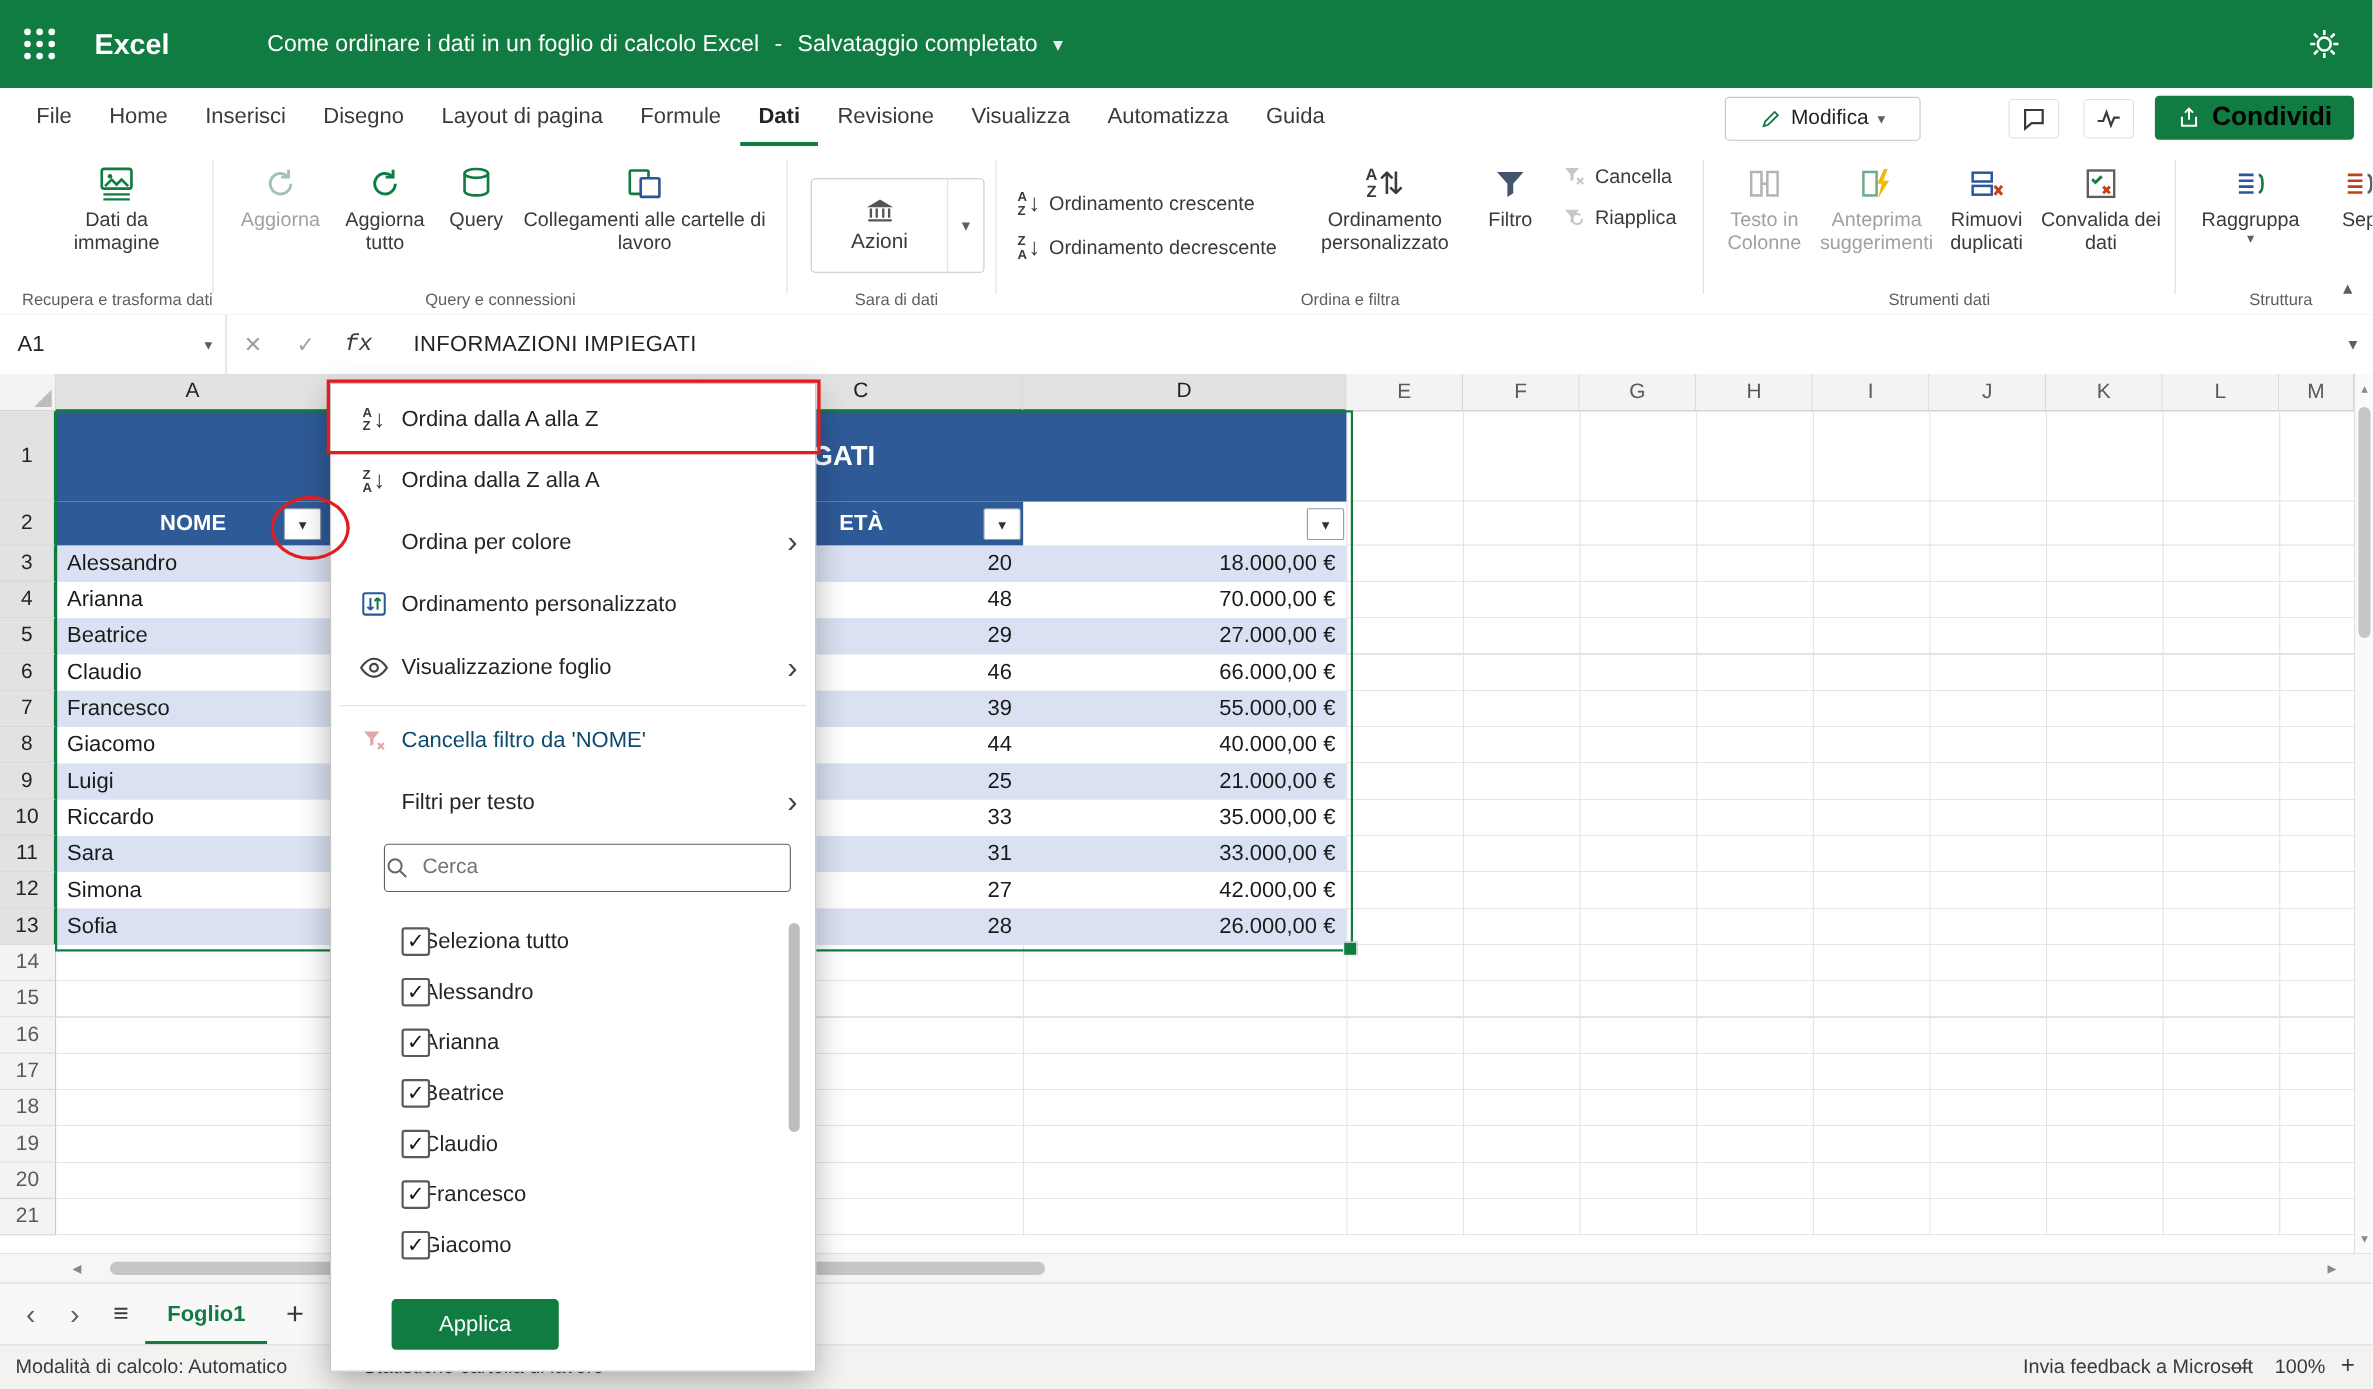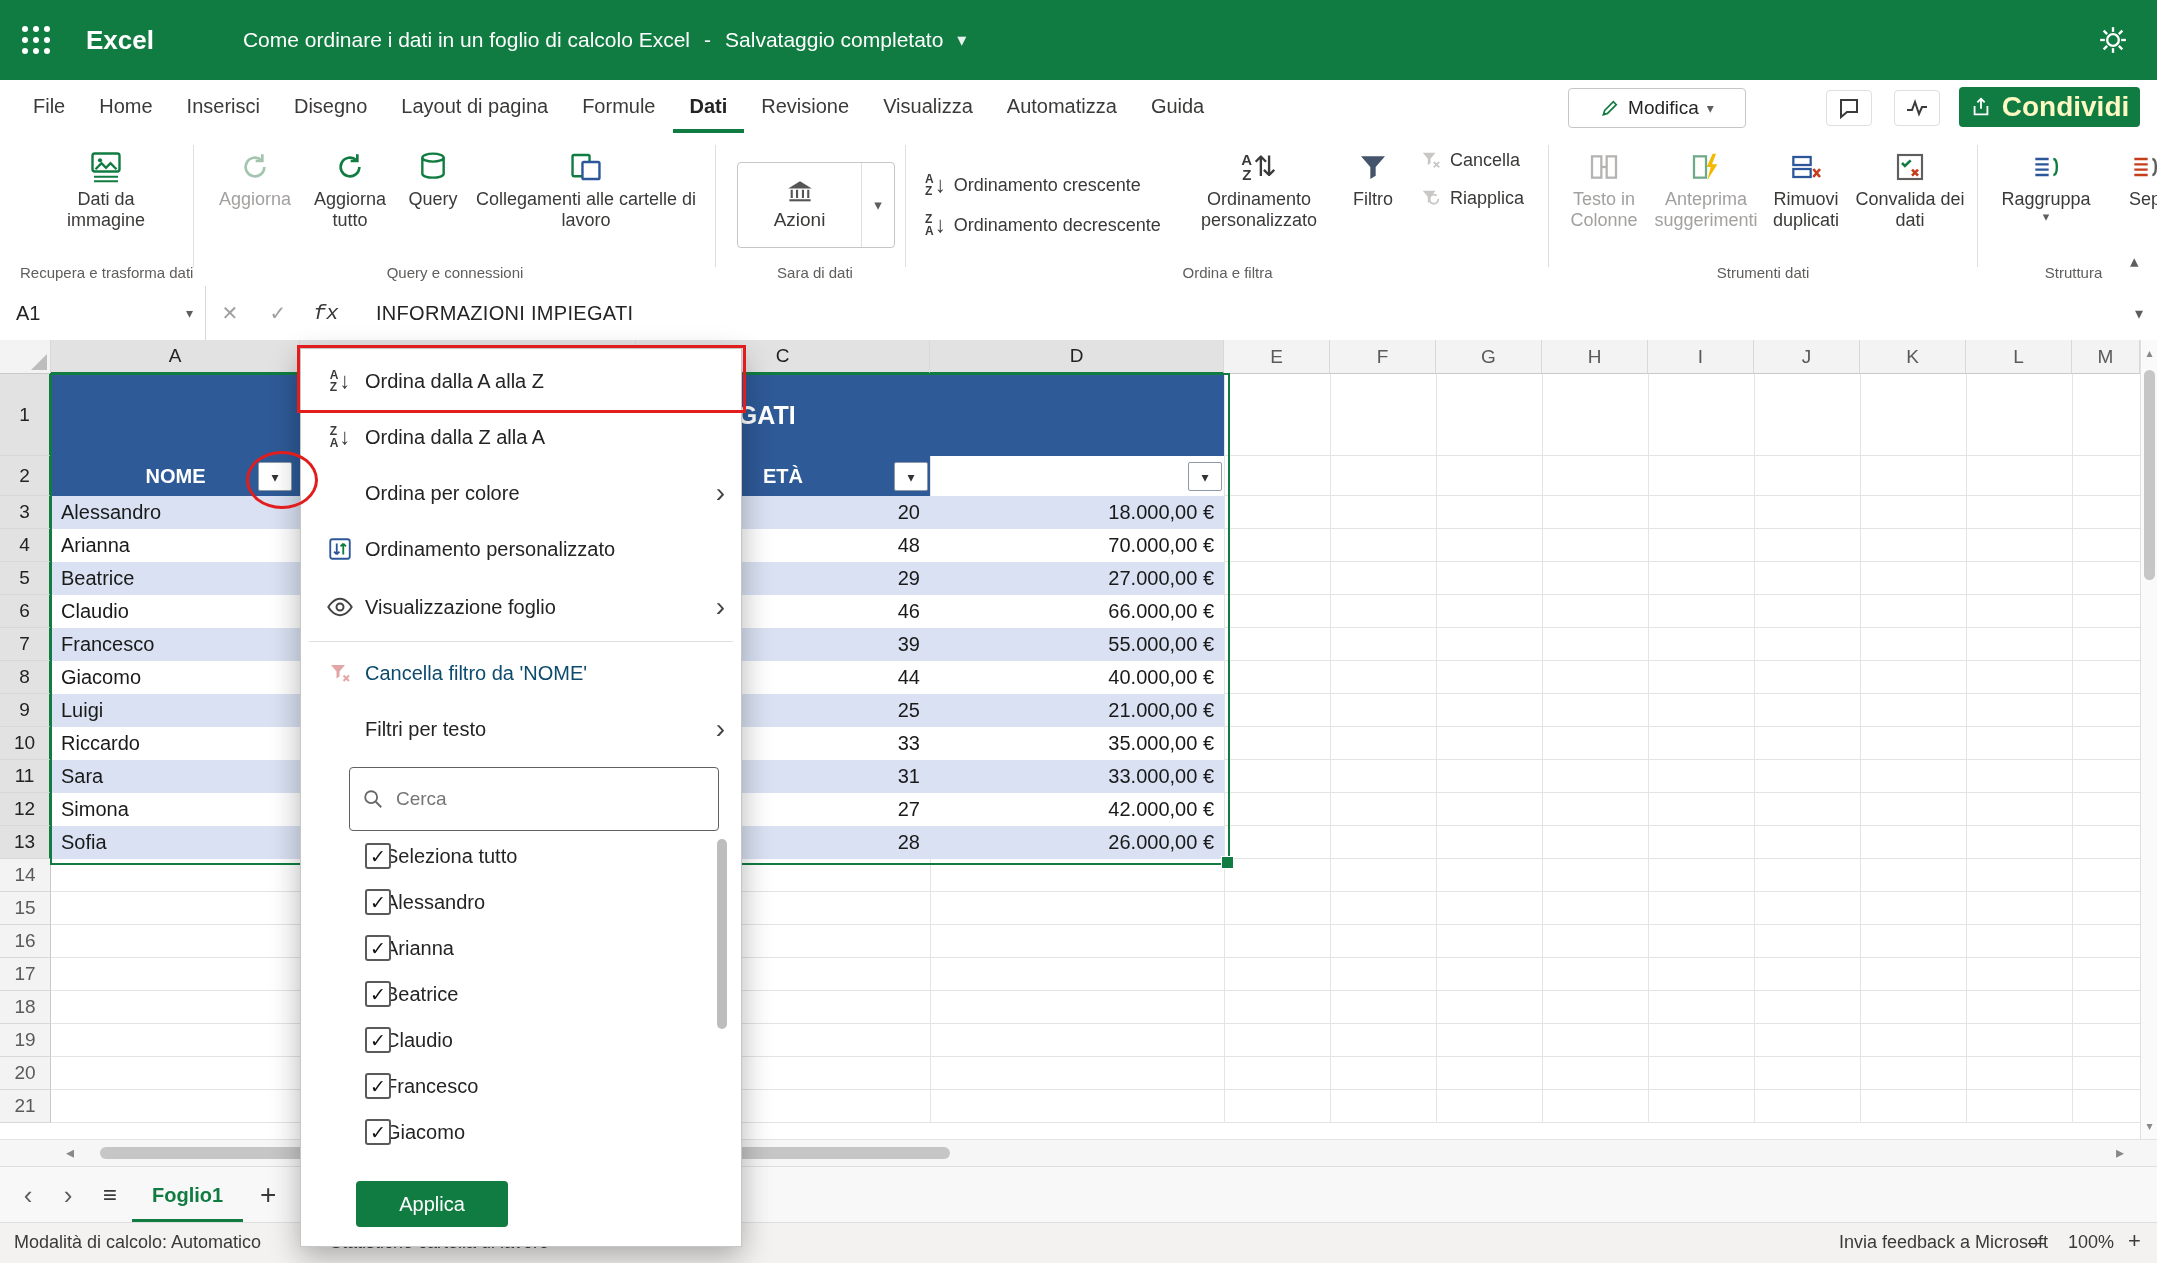--- a/index.html
+++ b/index.html
@@ -15,21 +15,21 @@
   .doctitle .chev{font-size:18px;opacity:.9;}
   .searchpill{position:absolute;left:1018px;top:16px;width:770px;height:48px;background:#9DD1B0;border-radius:5px;display:flex;align-items:center;gap:12px;padding-left:18px;box-sizing:border-box;color:#14512F;font-size:21px;}
   .gearbtn{position:absolute;right:26px;top:22px;width:36px;height:36px;display:flex;align-items:center;justify-content:center;}
 
   
   .tabsrow{position:absolute;left:0;top:80px;width:2157px;height:53px;background:#fff;display:flex;align-items:center;}
   .tab{font-size:20px;color:#3B3A39;padding:0 17px;height:100%;display:flex;align-items:center;cursor:pointer;}
   .tab.active{color:#242424;font-weight:600;box-shadow:inset 0 -4px 0 #107C41;}
   .modifica{position:absolute;left:1568px;top:8px;width:176px;height:38px;border:1px solid #C8C6C4;border-radius:4px;display:flex;align-items:center;justify-content:center;gap:8px;font-size:19px;color:#242424;background:#fff;}
   .iconbtn{position:absolute;top:10px;width:44px;height:34px;display:flex;align-items:center;justify-content:center;border:1px solid #E1DFDD;border-radius:4px;background:#fff;}
-  .condividi{position:absolute;left:1959px;top:7px;width:181px;height:40px;background:#107C41;border-radius:4px;display:flex;align-items:center;justify-content:center;gap:10px;color:#fef9c3;font-size:28px;font-weight:600;}
+  .condividi{position:absolute;left:1959px;top:7px;width:181px;height:40px;background:#107C41;border-radius:4px;display:flex;align-items:center;justify-content:center;gap:10px;color:#000000;font-size:24px;font-weight:600;}
 
   
   .ribbon{position:absolute;left:0;top:133px;width:2157px;height:153px;background:#fff;border-bottom:1px solid #D6D4D2;}
   .rgroup{position:absolute;top:0;height:153px;}
   .glabel{position:absolute;left:0;right:0;bottom:5px;text-align:center;font-size:15px;color:#605E5C;white-space:nowrap;}
   .gdiv{position:absolute;top:12px;height:122px;width:1px;background:#E1DFDD;}
   .rbtn{position:absolute;display:flex;flex-direction:column;align-items:center;text-align:center;font-size:18px;color:#3B3A39;line-height:1.15;cursor:pointer;}
   .rbtn .ic{height:44px;display:flex;align-items:center;justify-content:center;}
   .dis2{color:#A3A19F;}
   .smallrow{display:flex;align-items:center;gap:8px;font-size:18px;color:#3B3A39;height:40px;cursor:pointer;}
@@ -89,21 +89,21 @@
   .statusbar .itm{position:absolute;top:9px;}
 
   
   .menu{position:absolute;left:300px;top:348px;width:440px;height:897px;background:#fff;border:1px solid #C8C6C4;box-shadow:0 10px 28px rgba(0,0,0,.30);z-index:50;}
   .mi{position:absolute;left:0;width:100%;height:56px;display:flex;align-items:center;color:#242424;font-size:20px;cursor:pointer;}
   .mi .ico{position:absolute;left:18px;width:42px;display:flex;justify-content:center;}
   .mi .lbl{margin-left:64px;}
   .mi .sub{position:absolute;right:16px;font-size:28px;color:#444;line-height:1;}
   .mi.dis{color:#0c4a6e;cursor:default;}
   .mdiv{position:absolute;left:8px;right:8px;height:1px;background:#E1DFDD;}
-  .msearch{position:absolute;left:48px;top:418px;width:370px;height:64px;border:1px solid #616161;border-radius:4px;display:flex;align-items:center;gap:10px;padding-left:12px;box-sizing:border-box;}
+  .msearch{position:absolute;left:48px;top:418px;width:370px;height:44px;border:1px solid #616161;border-radius:4px;display:flex;align-items:center;gap:10px;box-sizing:border-box;}
   .msearch input{border:none;outline:none;font-size:19px;color:#242424;font-family:"Liberation Sans",sans-serif;width:290px;background:transparent;}
   .crow{position:absolute;left:0;width:100%;height:46px;display:flex;align-items:center;font-size:20px;color:#242424;cursor:pointer;}
   .cb{position:absolute;left:64px;width:26px;height:26px;border:2px solid #5A5A5A;border-radius:3px;background:#fff;display:flex;align-items:center;justify-content:center;font-size:19px;color:#111;box-sizing:border-box;}
   .crow .clbl{margin-left:84px;}
   .mthumb{position:absolute;left:416px;top:490px;width:10px;height:190px;background:#BDBDBD;border-radius:5px;}
   .applybtn{position:absolute;left:55px;top:832px;width:152px;height:46px;background:#107C41;border-radius:4px;color:#fff;font-size:20px;display:flex;align-items:center;justify-content:center;cursor:pointer;}
 
   
   .ann-rect{position:absolute;left:297px;top:345px;width:443px;height:62px;border:3px solid #E11D1D;z-index:60;pointer-events:none;}
   .ann-ell{position:absolute;left:246px;top:451px;width:66px;height:52px;border:3px solid #E11D1D;border-radius:50%;z-index:60;pointer-events:none;}

